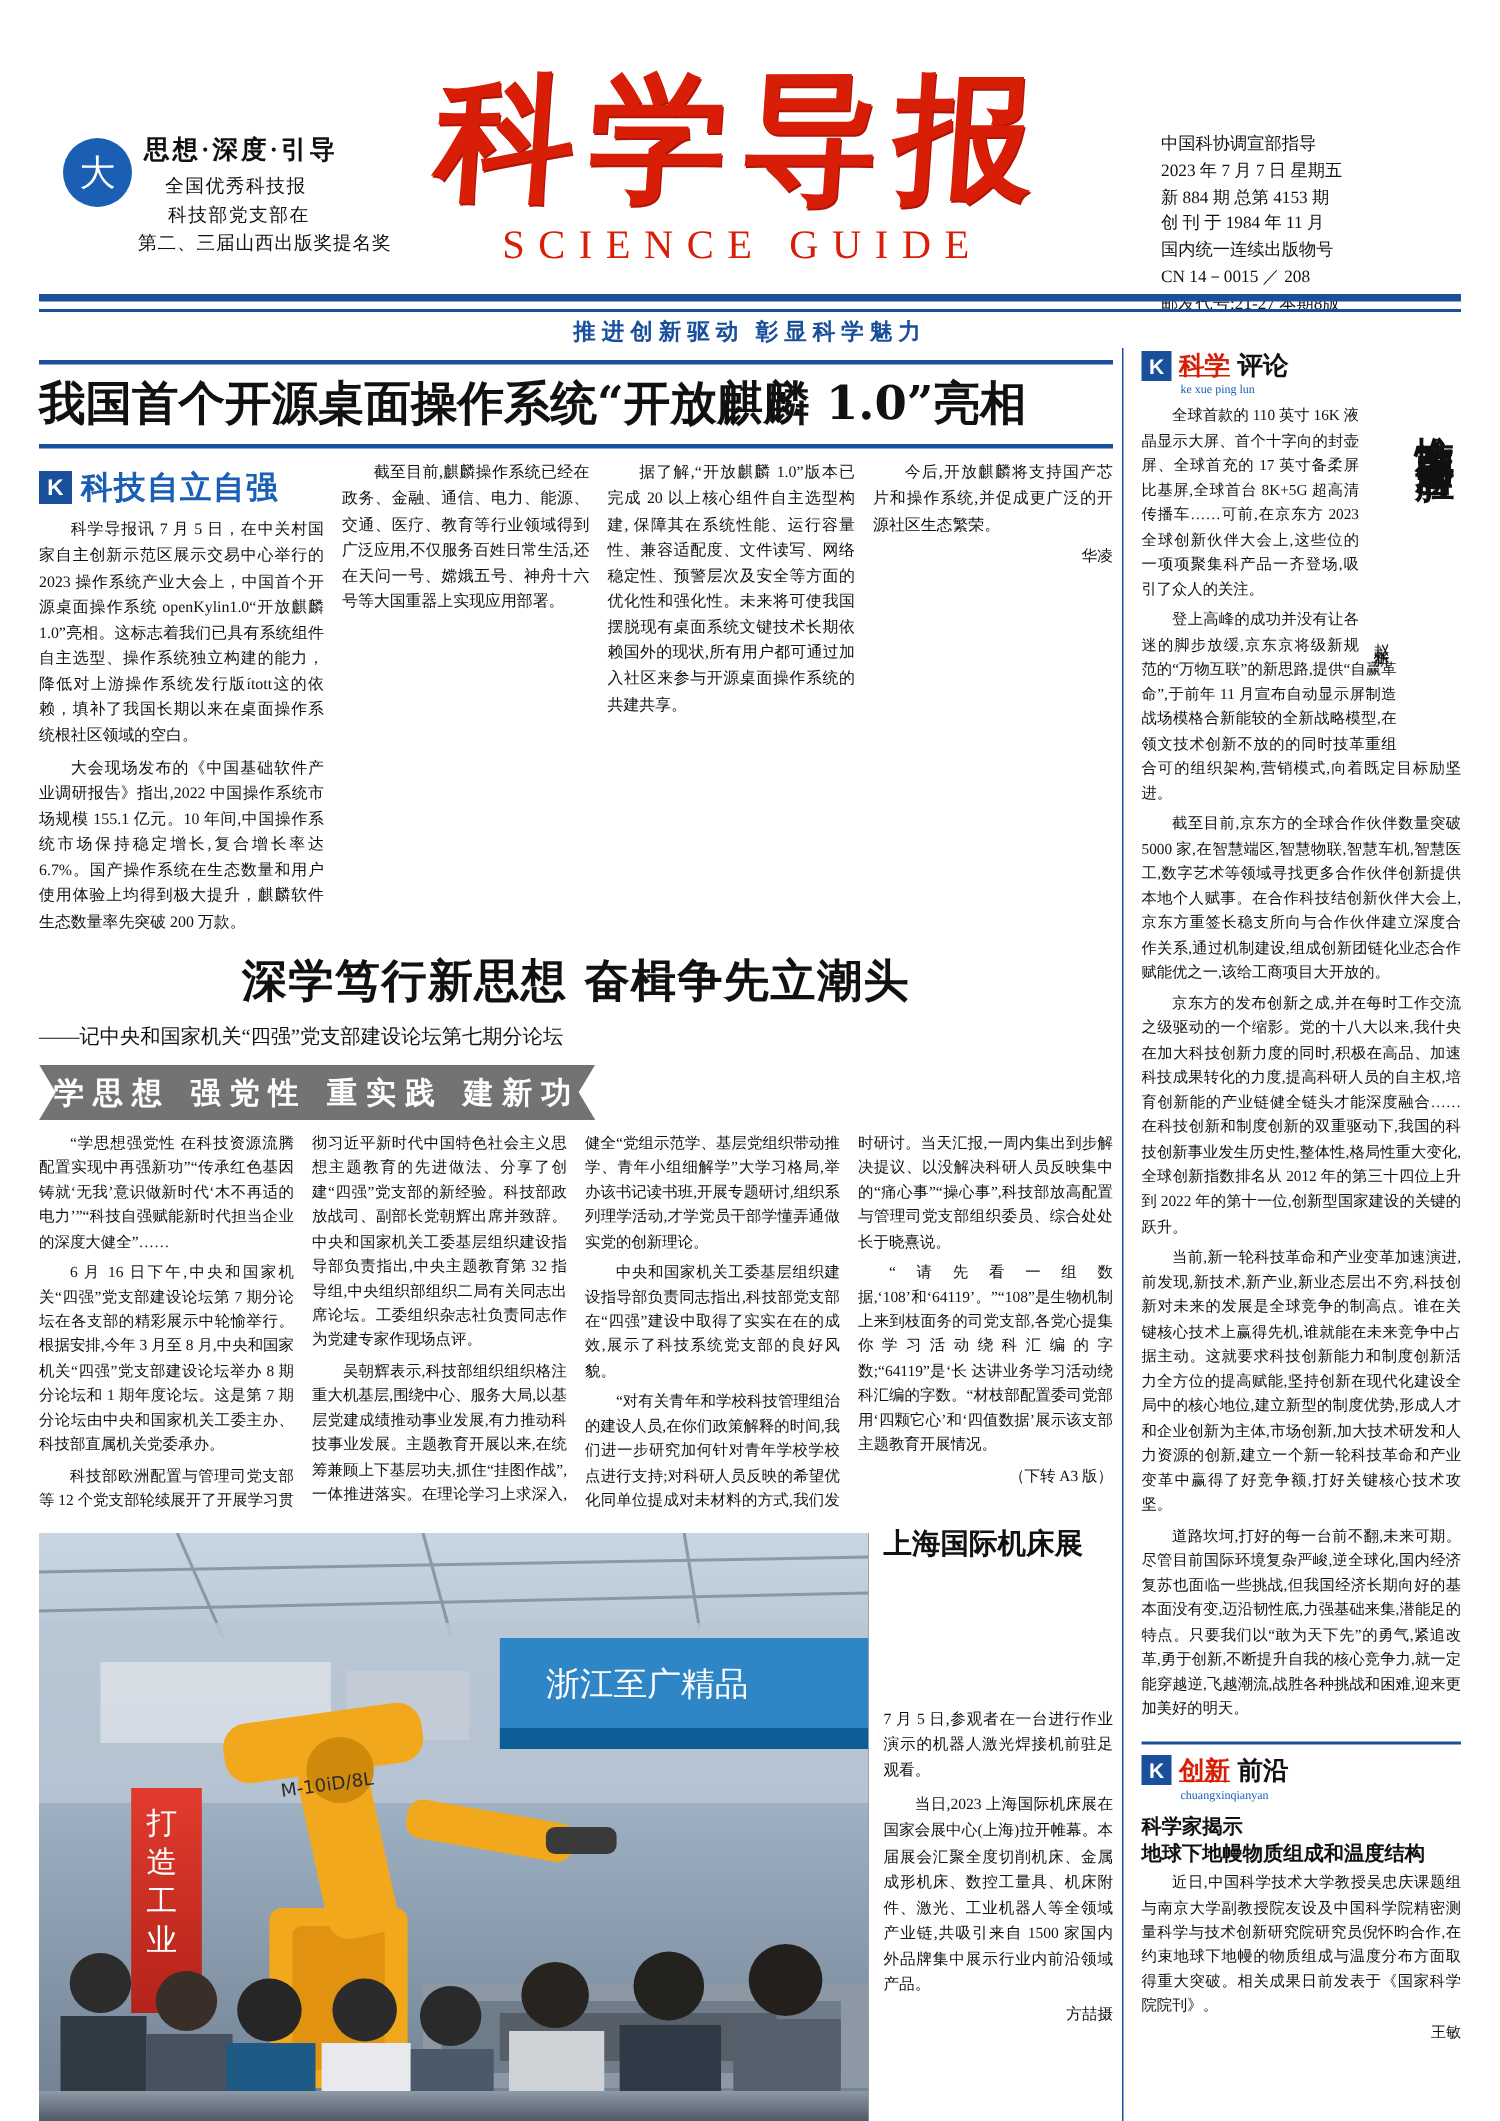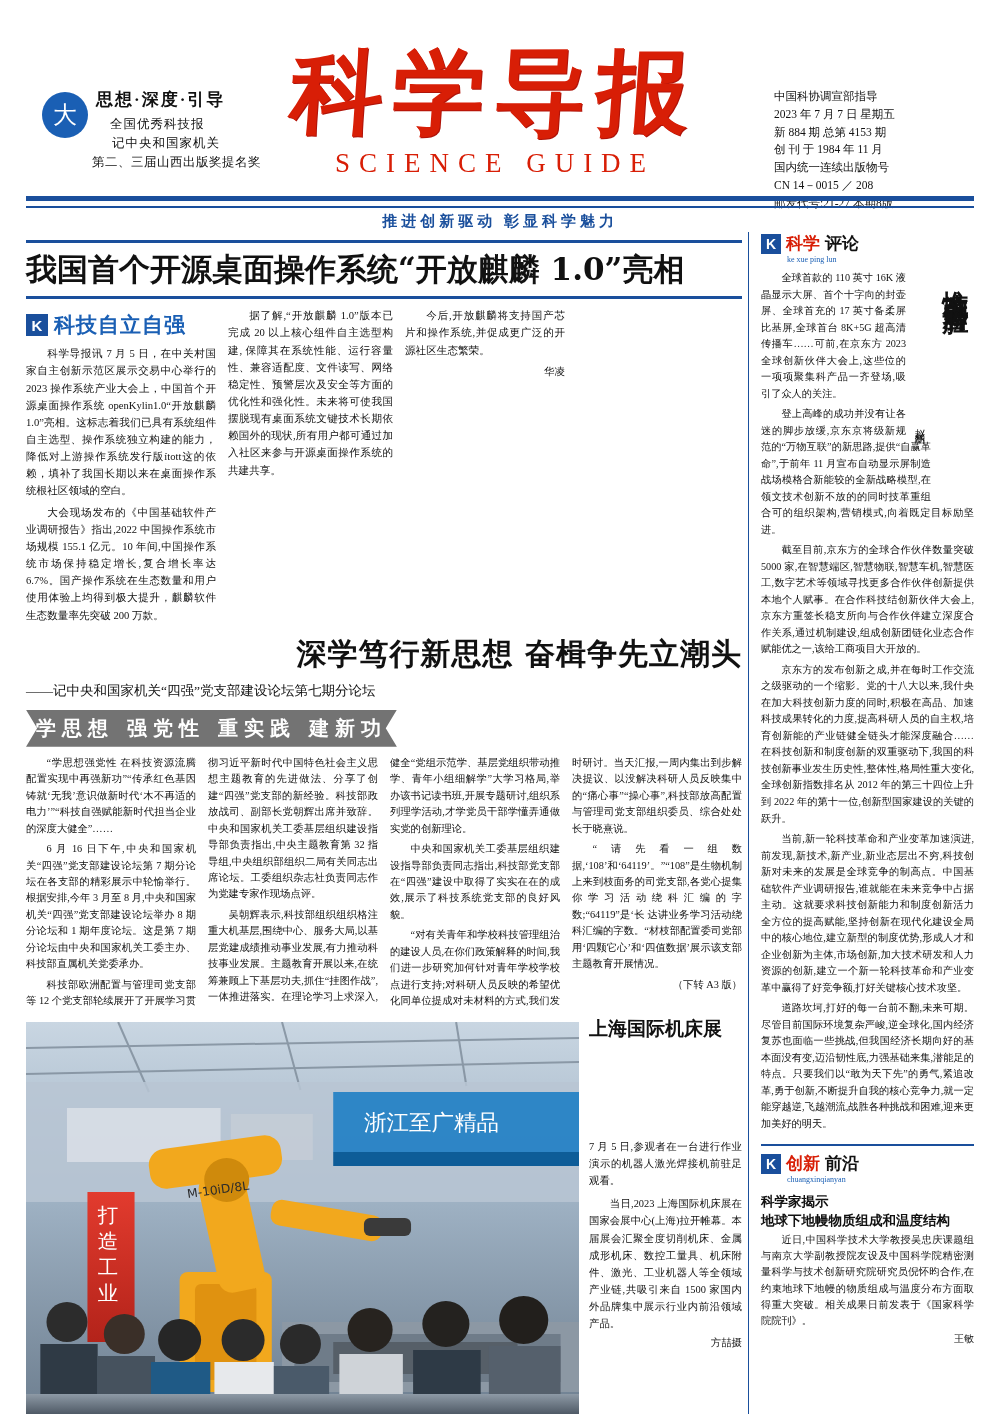--- a/index.html
+++ b/index.html
@@ -31,36 +31,36 @@
   .col-main{width:716px;}
   .col-right{width:232px;padding-left:0;margin-left:6px;border-left:1.5px solid #1a4f9c;padding-left:12px;box-sizing:border-box;}
 
   .headline1{font-size:31px;font-weight:bold;letter-spacing:0px;line-height:1.2;color:#111;font-family:"DejaVu Serif",serif;}
   .rule-thick{height:3px;background:#1a4f9c;margin:8px 0 8px 0;}
 
   .sec-badge{display:inline-flex;align-items:center;gap:6px;margin:4px 0 6px 0;}
   .sec-badge .k{width:22px;height:22px;background:#1a4f9c;color:#fff;font-weight:bold;font-size:15px;display:flex;align-items:center;justify-content:center;font-family:"Liberation Sans",sans-serif;}
   .sec-badge .txt{font-size:21px;font-weight:bold;color:#1a5fb4;letter-spacing:1px;font-family:"DejaVu Serif",serif;}
 
-  .headline2{text-align:right;font-size:30px;font-weight:bold;letter-spacing:1px;color:#111;font-family:"DejaVu Serif",serif;margin-top:10px;}
+  .headline2{text-align:center;font-size:30px;font-weight:bold;letter-spacing:1px;color:#111;font-family:"DejaVu Serif",serif;margin-top:10px;}
   .subhead2{text-align:left;font-size:13.5px;margin-top:7px;color:#111;}
 
   .ribbon{margin:10px 0 8px 0;background:#737373;color:#fff;font-size:20px;font-weight:bold;letter-spacing:6px;padding:5px 10px;display:inline-block;font-family:"DejaVu Serif",serif;
     clip-path:polygon(0 0,100% 0,97% 50%,100% 100%,0 100%,3% 50%);}
 
   .body4{column-count:4;column-gap:12px;font-size:10.3px;line-height:1.6;text-align:justify;}
   .body4 p{margin:0 0 4px 0;text-indent:2em;}
 
   .photo{position:relative;width:100%;height:392px;margin-top:6px;background:#2a3a4a;overflow:hidden;}
   .ph-caption{font-size:10.4px;line-height:1.65;text-align:justify;}
 
   
   .r-badge{display:flex;align-items:center;gap:5px;margin-bottom:6px;}
   .r-badge .k{width:20px;height:20px;background:#1a4f9c;color:#fff;font-weight:bold;font-size:14px;display:flex;align-items:center;justify-content:center;font-family:"Liberation Sans",sans-serif;}
-  .r-badge .cn{font-size:17px;font-weight:bold;color:#d81e06;font-family:"DejaVu Serif",serif;}
+  .r-badge .cn{font-size:17px;font-weight:bold;color:#d81e06;font-family:"DejaVu Serif",serif;text-decoration:underline;}
   .r-badge .cn2{font-size:17px;font-weight:bold;color:#111;font-family:"DejaVu Serif",serif;}
 
   .vtitle{float:right;writing-mode:vertical-rl;text-orientation:upright;font-size:26px;font-weight:bold;letter-spacing:3px;margin:0 0 4px 8px;font-family:"DejaVu Serif",serif;height:230px;}
   .vauthor{float:right;writing-mode:vertical-rl;text-orientation:upright;font-size:11px;letter-spacing:2px;margin:150px 4px 0 6px;}
   .r-body{font-size:10.2px;line-height:1.62;text-align:justify;}
   .r-body p{margin:0 0 4px 0;text-indent:2em;}
 
   .r-item{margin-top:8px;}
   .r-item h4{margin:0 0 3px 0;font-size:13.5px;font-weight:bold;line-height:1.35;font-family:"DejaVu Serif",serif;}
   .r-item p{margin:0;font-size:10.2px;line-height:1.6;text-align:justify;text-indent:2em;}
@@ -78,21 +78,21 @@
 <body>
 
 <div class="page">
 
   <div class="masthead">
     <div class="mh-logo">
       <div class="circ">大</div>
     </div>
     <div class="mh-slogan">思想·深度·引导</div>
     <div class="mh-sub1">全国优秀科技报</div>
-    <div class="mh-sub2">记中央和国家机关</div>
+    <div class="mh-sub2">科技部党支部在</div>
     <div class="mh-sub3">第二、三届山西出版奖提名奖</div>
 
     <div class="mh-title">
       <div class="cn">科学导报</div>
       <div class="en">SCIENCE  GUIDE</div>
     </div>
 
     <div class="mh-right">
       <div>中国科协调宣部指导</div>
       <div>2023 年 7 月 7 日 星期五</div>
@@ -120,20 +120,23 @@
         <div style="display:flex;gap:12px;margin-top:2px;">
           <div style="width:190px;">
             <div class="sec-badge">
               <span class="k">K</span>
               <span class="txt">科技自立自强</span>
             </div>
             <div style="font-size:10.6px;line-height:1.62;text-align:justify;">
               <p style="margin:0;text-indent:2em;">科学导报讯 7 月 5 日，在中关村国家自主创新示范区展示交易中心举行的 2023 操作系统产业大会上，中国首个开源桌面操作系统 openKylin1.0“开放麒麟 1.0”亮相。这标志着我们已具有系统组件自主选型、操作系统独立构建的能力，降低对上游操作系统发行版ított这的依赖，填补了我国长期以来在桌面操作系统根社区领域的空白。</p>
               <p style="margin:4px 0 0 0;text-indent:2em;">大会现场发布的《中国基础软件产业调研报告》指出,2022 中国操作系统市场规模 155.1 亿元。10 年间,中国操作系统市场保持稳定增长,复合增长率达 6.7%。国产操作系统在生态数量和用户使用体验上均得到极大提升，麒麟软件生态数量率先突破 200 万款。</p>
             </div>
+          </div>
+          <div style="width:165px;font-size:10.6px;line-height:1.62;text-align:justify;">
+            <p style="margin:0;text-indent:2em;">截至目前,麒麟操作系统已经在政务、金融、通信、电力、能源、交通、医疗、教育等行业领域得到广泛应用,不仅服务百姓日常生活,还在天问一号、嫦娥五号、神舟十六号等大国重器上实现应用部署。</p>
           </div>
           <div style="width:165px;font-size:10.6px;line-height:1.62;text-align:justify;">
             <p style="margin:0;text-indent:2em;">据了解,“开放麒麟 1.0”版本已完成 20 以上核心组件自主选型构建, 保障其在系统性能、运行容量性、兼容适配度、文件读写、网络稳定性、预警层次及安全等方面的优化性和强化性。未来将可使我国摆脱现有桌面系统文键技术长期依赖国外的现状,所有用户都可通过加入社区来参与开源桌面操作系统的共建共享。</p>
           </div>
           <div style="width:160px;font-size:10.6px;line-height:1.62;text-align:justify;">
             <p style="margin:0;text-indent:2em;">今后,开放麒麟将支持国产芯片和操作系统,并促成更广泛的开源社区生态繁荣。</p>
             <div style="text-align:right;margin-top:4px;font-size:10.5px;">华凌</div>
           </div>
         </div>
 
@@ -261,21 +264,21 @@
         <div style="font-size:8px;color:#1a5fb4;margin:-6px 0 6px 26px;">ke xue ping lun</div>
 
         <div style="overflow:hidden;">
           <div class="vtitle">惟改革创新者胜</div>
           <div class="vauthor">赵永新</div>
           <div class="r-body">
             <p>全球首款的 110 英寸 16K 液晶显示大屏、首个十字向的封壶屏、全球首充的 17 英寸备柔屏比基屏,全球首台 8K+5G 超高清传播车……可前,在京东方 2023 全球创新伙伴大会上,这些位的一项项聚集科产品一齐登场,吸引了众人的关注。</p>
             <p>登上高峰的成功并没有让各迷的脚步放缓,京东京将级新规范的“万物互联”的新思路,提供“自赢革命”,于前年 11 月宣布自动显示屏制造战场模格合新能较的全新战略模型,在领文技术创新不放的的同时技革重组合可的组织架构,营销模式,向着既定目标励坚进。</p>
             <p>截至目前,京东方的全球合作伙伴数量突破 5000 家,在智慧端区,智慧物联,智慧车机,智慧医工,数字艺术等领域寻找更多合作伙伴创新提供本地个人赋事。在合作科技结创新伙伴大会上,京东方重签长稳支所向与合作伙伴建立深度合作关系,通过机制建设,组成创新团链化业态合作赋能优之一,该给工商项目大开放的。</p>
             <p>京东方的发布创新之成,并在每时工作交流之级驱动的一个缩影。党的十八大以来,我什央在加大科技创新力度的同时,积极在高品、加速科技成果转化的力度,提高科研人员的自主权,培育创新能的产业链健全链头才能深度融合……在科技创新和制度创新的双重驱动下,我国的科技创新事业发生历史性,整体性,格局性重大变化,全球创新指数排名从 2012 年的第三十四位上升到 2022 年的第十一位,创新型国家建设的关键的跃升。</p>
-            <p>当前,新一轮科技革命和产业变革加速演进,前发现,新技术,新产业,新业态层出不穷,科技创新对未来的发展是全球竞争的制高点。中国基础软件产业调研报告,谁就能在未来竞争中占据主动。这就要求科技创新能力和制度创新活力全方位的提高赋能,坚持创新在现代化建设全局中的核心地位,建立新型的制度优势,形成人才和企业创新为主体,市场创新,加大技术研发和人力资源的创新,建立一个新一轮科技革命和产业变革中赢得了好竞争额,打好关键核心技术攻坚。</p>
+            <p>当前,新一轮科技革命和产业变革加速演进,前发现,新技术,新产业,新业态层出不穷,科技创新对未来的发展是全球竞争的制高点。谁在关键核心技术上赢得先机,谁就能在未来竞争中占据主动。这就要求科技创新能力和制度创新活力全方位的提高赋能,坚持创新在现代化建设全局中的核心地位,建立新型的制度优势,形成人才和企业创新为主体,市场创新,加大技术研发和人力资源的创新,建立一个新一轮科技革命和产业变革中赢得了好竞争额,打好关键核心技术攻坚。</p>
             <p>道路坎坷,打好的每一台前不翻,未来可期。尽管目前国际环境复杂严峻,逆全球化,国内经济复苏也面临一些挑战,但我国经济长期向好的基本面没有变,迈沿韧性底,力强基础来集,潜能足的特点。只要我们以“敢为天下先”的勇气,紧追改革,勇于创新,不断提升自我的核心竞争力,就一定能穿越逆,飞越潮流,战胜各种挑战和困难,迎来更加美好的明天。</p>
           </div>
         </div>
 
         <div style="height:2px;background:#1a4f9c;margin:8px 0 6px 0;"></div>
 
         <div class="r-badge">
           <span class="k">K</span>
           <span class="cn">创新</span>
           <span class="cn2">前沿</span>

